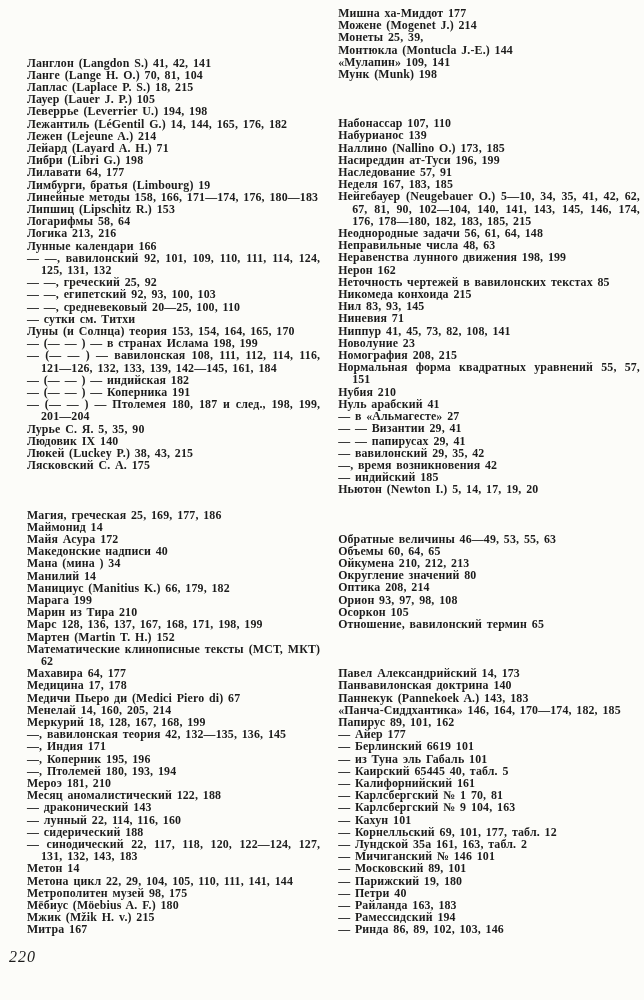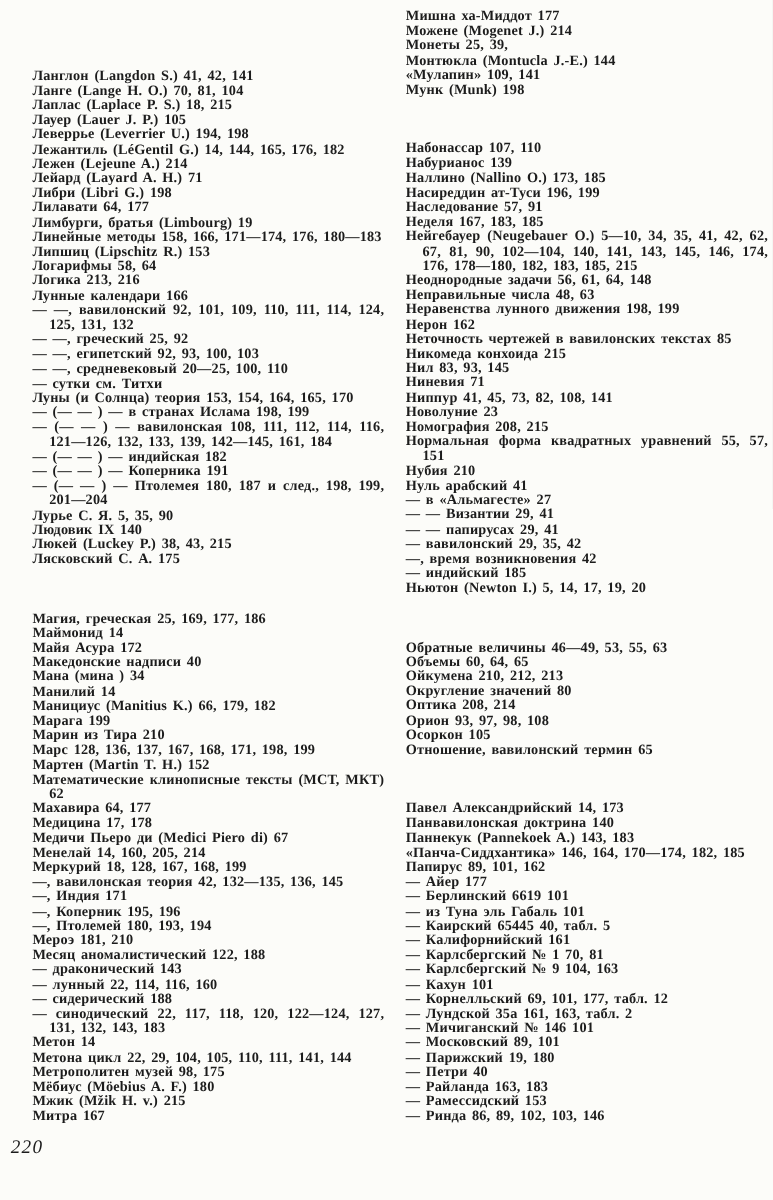--- a/index.html
+++ b/index.html
@@ -195,19 +195,19 @@
           <div class="entry">— Карлсбергский № 1 70, 81</div>
           <div class="entry">— Карлсбергский № 9 104, 163</div>
           <div class="entry">— Кахун 101</div>
           <div class="entry">— Корнелльский 69, 101, 177, табл. 12</div>
           <div class="entry">— Лундской 35а 161, 163, табл. 2</div>
           <div class="entry">— Мичиганский № 146 101</div>
           <div class="entry">— Московский 89, 101</div>
           <div class="entry">— Парижский 19, 180</div>
           <div class="entry">— Петри 40</div>
           <div class="entry">— Райланда 163, 183</div>
-          <div class="entry">— Рамессидский 153</div>
+          <div class="entry">— Рамессидский 194</div>
           <div class="entry">— Ринда 86, 89, 102, 103, 146</div>
         </div>
       </div>
   </div>
   <div class="page-number">220</div>
 </div>
 
 </body></html>

